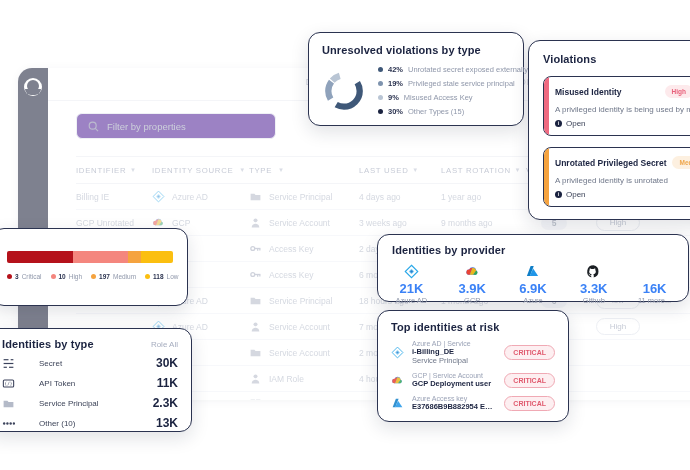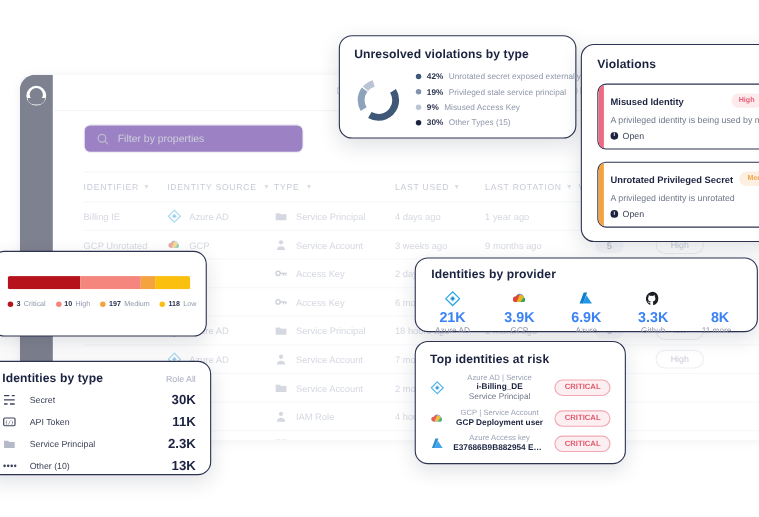--- a/index.html
+++ b/index.html
@@ -145,36 +145,36 @@
   #card-sev { left: -8px; top: 228px; width: 196px; height: 78px; padding: 11px 14px; }
   .sev-bar { display: flex; height: 12px; border-radius: 2px; overflow: hidden; margin-top: 11px; }
   .sev-legend { display: flex; align-items: center; gap: 9px; margin-top: 10px; }
   .sev-lg { display: flex; align-items: center; gap: 3px; font-size: 6.5px; color: #8f97aa; white-space: nowrap; }
   .sev-lg b { color: #2b3350; font-size: 6.5px; }
 
   
   #card-idtype { left: -12px; top: 328px; width: 204px; height: 104px; padding: 9px 13px; }
   .idt-head { display: flex; align-items: center; justify-content: space-between; }
   .view-all { font-size: 8px; color: #a6adbf; }
-  .idt-row { display: flex; align-items: center; gap: 12px; margin-top: 6px; }
+  .idt-row { display: flex; align-items: center; gap: 24px; margin-top: 6px; }
   .idt-label { font-size: 8px; color: #3d4459; flex: 1; }
   .idt-val { font-size: 12px; font-weight: bold; color: #1b2340; }
 
   
   #card-prov { left: 377px; top: 234px; width: 312px; height: 68px; padding: 9px 14px; }
   .prov-row { display: flex; align-items: flex-start; gap: 22px; margin-top: 7px; }
   .prov-cell { text-align: center; width: 48px; }
   .prov-ic { height: 16px; display: flex; align-items: center; justify-content: center; }
   .prov-val { font-size: 13px; font-weight: bold; color: #3b82f6; margin-top: 2px; }
   .prov-name { font-size: 7.5px; color: #8f97aa; }
 
   
   #card-risk { left: 377px; top: 310px; width: 192px; height: 112px; padding: 10px 13px; }
   .risk-row { display: flex; align-items: center; gap: 8px; margin-top: 7px; }
-  .risk-txt { flex: 1; min-width: 0; text-align: center; }
+  .risk-txt { flex: 1; min-width: 0; }
   .risk-sub { font-size: 7px; color: #9aa2b6; white-space: nowrap; }
   .risk-main { font-size: 7.5px; font-weight: bold; color: #1b2340; white-space: nowrap; overflow: hidden; text-overflow: ellipsis; }
   .risk-main.reg { font-weight: normal; color: #6f7789; }
   .crit {
     font-size: 7px; font-weight: bold; color: #e05a6e;
     border: 1px solid #f0a9b4; border-radius: 10px;
     padding: 3px 8px; background: #fdeff1; white-space: nowrap;
   }
 </style>
 </head>
@@ -673,21 +673,21 @@
           <div class="prov-ic">
             <svg width="15" height="15" viewBox="0 0 24 24">
               <path d="M12 2a10 10 0 0 0-3.2 19.5c-.5-.2-.5-.9-.5-1.3v-1.7c-2.2.4-2.8-1-2.8-1-.4-1-1-1.3-1-1.3-.8-.5 0-.5 0-.5.9.1 1.4.9 1.4.9.8 1.4 2.1 1 2.6.8.1-.6.3-1 .6-1.3-2-.2-4-1-4-4.3a3.4 3.4 0 0 1 .9-2.4c-.1-.2-.4-1.1.1-2.3 0 0 .8-.3 2.6 1a6.6 6.6 0 0 1 3.4 0c1.8-1.3 2.6-1 2.6-1 .5 1.2.2 2.1.1 2.3a3.4 3.4 0 0 1 .9 2.4c0 3.3-2 4.1-4 4.3.4.4.7 1 .7 2.1v2.4c0 .3.2.8-.5 1A10 10 0 0 0 12 2Z" fill="#1b1f24"></path>
             </svg>
           </div>
           <div class="prov-val">3.3K</div>
           <div class="prov-name">Github</div>
         </div>
         <div class="prov-cell">
           <div class="prov-ic"></div>
-          <div class="prov-val">8K</div>
+          <div class="prov-val">16K</div>
           <div class="prov-name">11 more...</div>
         </div>
       </div>
   </div>
 
   <div class="card" id="card-risk">
     <div class="card-title">Top identities at risk</div>
     <div id="risk-rows">
         <div class="risk-row">
           <span class="ic">

